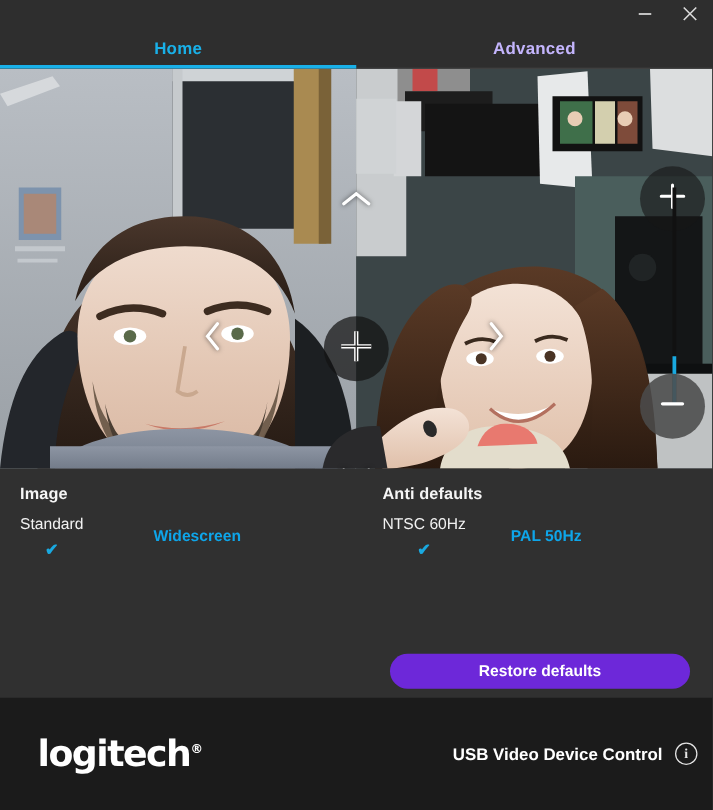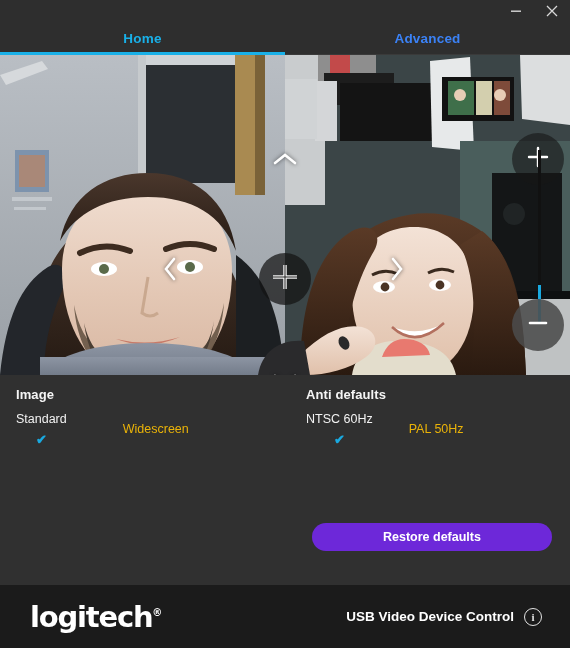--- a/index.html
+++ b/index.html
@@ -37,21 +37,21 @@
     background: #2e2e2e;
     display: flex;
     position: relative;
     flex: 0 0 auto;
     border-bottom: 1px solid #3a3a3a;
   }
   .tab {
     flex: 1 1 50%;
     display: flex; align-items: center; justify-content: center;
     font-size: 13.5px; font-weight: bold;
-    color: #3b82f6;
+    color: #c4b5fd;
     letter-spacing: 0.2px;
     position: relative;
   }
   .tab.active { color: #19b0e8; }
   .tab.active::after {
     content: "";
     position: absolute;
     left: 0; right: 0; bottom: -1px;
     height: 3px;
     background: #19b0e8;
@@ -125,46 +125,46 @@
     margin-bottom: 10px; letter-spacing: .1px;
   }
   .opts { display: flex; align-items: center; }
   .opt {
     font-size: 12.5px;
     display: flex; align-items: center; gap: 7px;
     white-space: nowrap;
     flex-direction: column;
   }
   .opt.on  { color: #f2f2f2; }
-  .opt.off { color: #eab308; }
+  .opt.off { color: #0ea5e9; font-weight: bold; }
   .opt .tick { color: #19a9e0; font-size: 13px; font-weight: bold; line-height: 1; }
   .gap-1 { width: 56px; }
   .gap-2 { width: 36px; }
 
   .restore {
     position: absolute;
     right: 18px; top: 148px;
     width: 240px; height: 28px;
     border-radius: 14px;
     background: #6d28d9;
     color: #ffffff;
     font-size: 12.5px; font-weight: bold;
     display: flex; align-items: center; justify-content: center;
     border: none;
     font-family: "Liberation Sans", sans-serif;
     cursor: pointer;
   }
 
   
   .footer {
-    height: 63px;
+    height: 90px;
     background: #1b1b1b;
     flex: 0 0 auto;
     display: flex; align-items: center; justify-content: space-between;
-    padding: 0 28px 0 30px;
+    padding: 0 12px 0 30px;
   }
   .brand {
     color: #ffffff;
     font-size: 29px;
     font-weight: bold;
     letter-spacing: -1.2px;
     font-family: "DejaVu Sans", sans-serif;
     position: relative;
   }
   .brand sup { font-size: 10px; vertical-align: super; letter-spacing: 0; }

